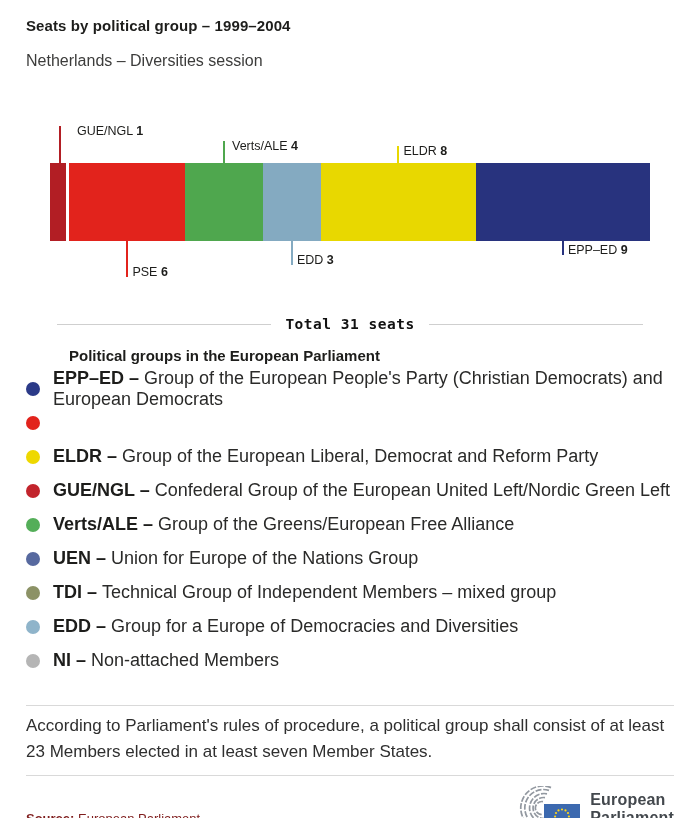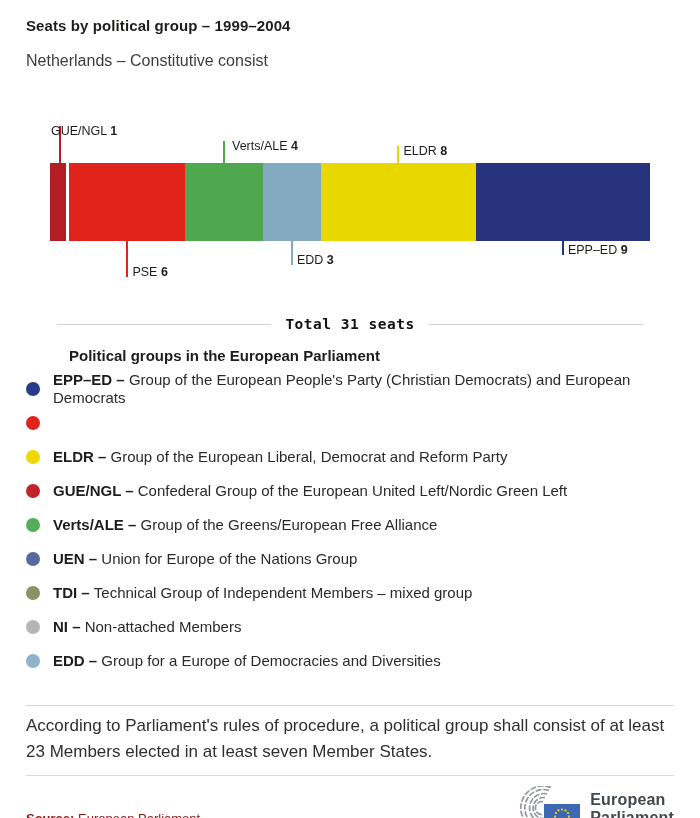--- a/index.html
+++ b/index.html
@@ -20,43 +20,43 @@
   
   .total-row{display:flex;align-items:center;margin:25px 31px 0 31px;}
   .total-row .rule{flex:1;height:1px;background:#cfcfcf;}
   .total-text{font-family:"DejaVu Sans Mono","Liberation Mono",monospace;
     font-weight:bold;font-size:14.5px;color:#111;padding:0 14px;letter-spacing:.5px;}
   
   .legend-heading{font-size:15px;font-weight:bold;margin-top:15px;line-height:1.2;margin-left:43px;}
   .legend{margin-top:7px;}
   .legend-row{display:flex;align-items:center;height:34px;}
   .dot{width:14px;height:14px;border-radius:50%;flex:0 0 14px;margin-right:13px;}
-  .legend-text{font-size:15px;color:#2a2a29;line-height:1.2;}
+  .legend-text{font-size:18px;color:#2a2a29;line-height:1.2;}
   .legend-text b{color:#1d1d1b;font-weight:bold;}
   
   .hr{height:1px;background:#d9d9d9;border:0;margin:0;}
   .hr.top{margin-top:27px;}
   .hr.bottom{margin-top:9px;}
   .footnote{font-size:17px;color:#2f2f2f;line-height:1.55;margin-top:7px;max-width:650px;}
   .footer{display:flex;justify-content:space-between;align-items:flex-end;margin-top:10px;}
   .source{font-size:13px;color:#7f1d1d;margin-bottom:6px;}
   .source b{font-weight:bold;}
   .logo{display:flex;align-items:center;}
   .logo-text{font-size:16px;font-weight:bold;color:#43484d;line-height:18px;margin-left:8px;letter-spacing:.2px;}
 </style>
 </head>
 <body>
 
 <div class="title">Seats by political group – 1999–2004</div>
-<div class="subtitle">Netherlands – Constitutive consist</div>
+<div class="subtitle">Netherlands – Diversities session</div>
 
 <div class="chart" id="chart">
     <div class="bar-seg" style="left: 50px; width: 19.3548px; background: rgb(178, 30, 36); border-right: 3px solid rgb(255, 255, 255);"></div>
     <div class="leader" style="left: 58.6774px; top: 15px; height: 37px; border-left: 2px solid rgb(178, 30, 36);"></div>
-    <div class="seg-label" style="left: 51px; top: 13px;"><span>GUE/NGL </span><b>1</b></div>
+    <div class="seg-label" style="left: 77px; top: 13px;"><span>GUE/NGL </span><b>1</b></div>
     <div class="bar-seg" style="left: 69.3548px; width: 116.129px; background: rgb(226, 35, 28);"></div>
     <div class="leader" style="left: 126.419px; top: 130px; height: 36px; border-left: 2px solid rgb(226, 35, 28);"></div>
     <div class="seg-label" style="left: 132.419px; top: 154px;"><span>PSE </span><b>6</b></div>
     <div class="bar-seg" style="left: 185.484px; width: 77.4194px; background: rgb(79, 167, 78);"></div>
     <div class="leader" style="left: 223.194px; top: 30px; height: 22px; border-left: 2px solid rgb(79, 167, 78);"></div>
     <div class="seg-label" style="left: 232px; top: 28px;"><span>Verts/ALE </span><b>4</b></div>
     <div class="bar-seg" style="left: 262.903px; width: 58.0645px; background: rgb(132, 170, 193);"></div>
     <div class="leader" style="left: 290.935px; top: 130px; height: 24px; border-left: 2px solid rgb(132, 170, 193);"></div>
     <div class="seg-label" style="left: 296.935px; top: 142px;"><span>EDD </span><b>3</b></div>
     <div class="bar-seg" style="left: 320.968px; width: 154.839px; background: rgb(232, 216, 0);"></div>
@@ -96,26 +96,26 @@
     </div>
     <div class="legend-row">
       <span class="dot" style="background: rgb(87, 105, 159);"></span>
       <span class="legend-text"><b>UEN – </b>Union for Europe of the Nations Group</span>
     </div>
     <div class="legend-row">
       <span class="dot" style="background: rgb(140, 146, 102);"></span>
       <span class="legend-text"><b>TDI – </b>Technical Group of Independent Members – mixed group</span>
     </div>
     <div class="legend-row">
+      <span class="dot" style="background: rgb(143, 180, 202);"></span>
+      <span class="legend-text"><b>EDD – </b>Group for a Europe of Democracies and Diversities</span>
+    </div>
+    <div class="legend-row">
       <span class="dot" style="background: rgb(181, 181, 181);"></span>
       <span class="legend-text"><b>NI – </b>Non-attached Members</span>
-    </div>
-    <div class="legend-row">
-      <span class="dot" style="background: rgb(143, 180, 202);"></span>
-      <span class="legend-text"><b>EDD – </b>Group for a Europe of Democracies and Diversities</span>
     </div>
   </div>
 
 <hr class="hr top">
 <div class="footnote">According to Parliament's rules of procedure, a political group shall consist of at least 23 Members elected in at least seven Member States.</div>
 <hr class="hr bottom">
 
 <div class="footer">
   <div class="source">
     <b>Source:</b>

